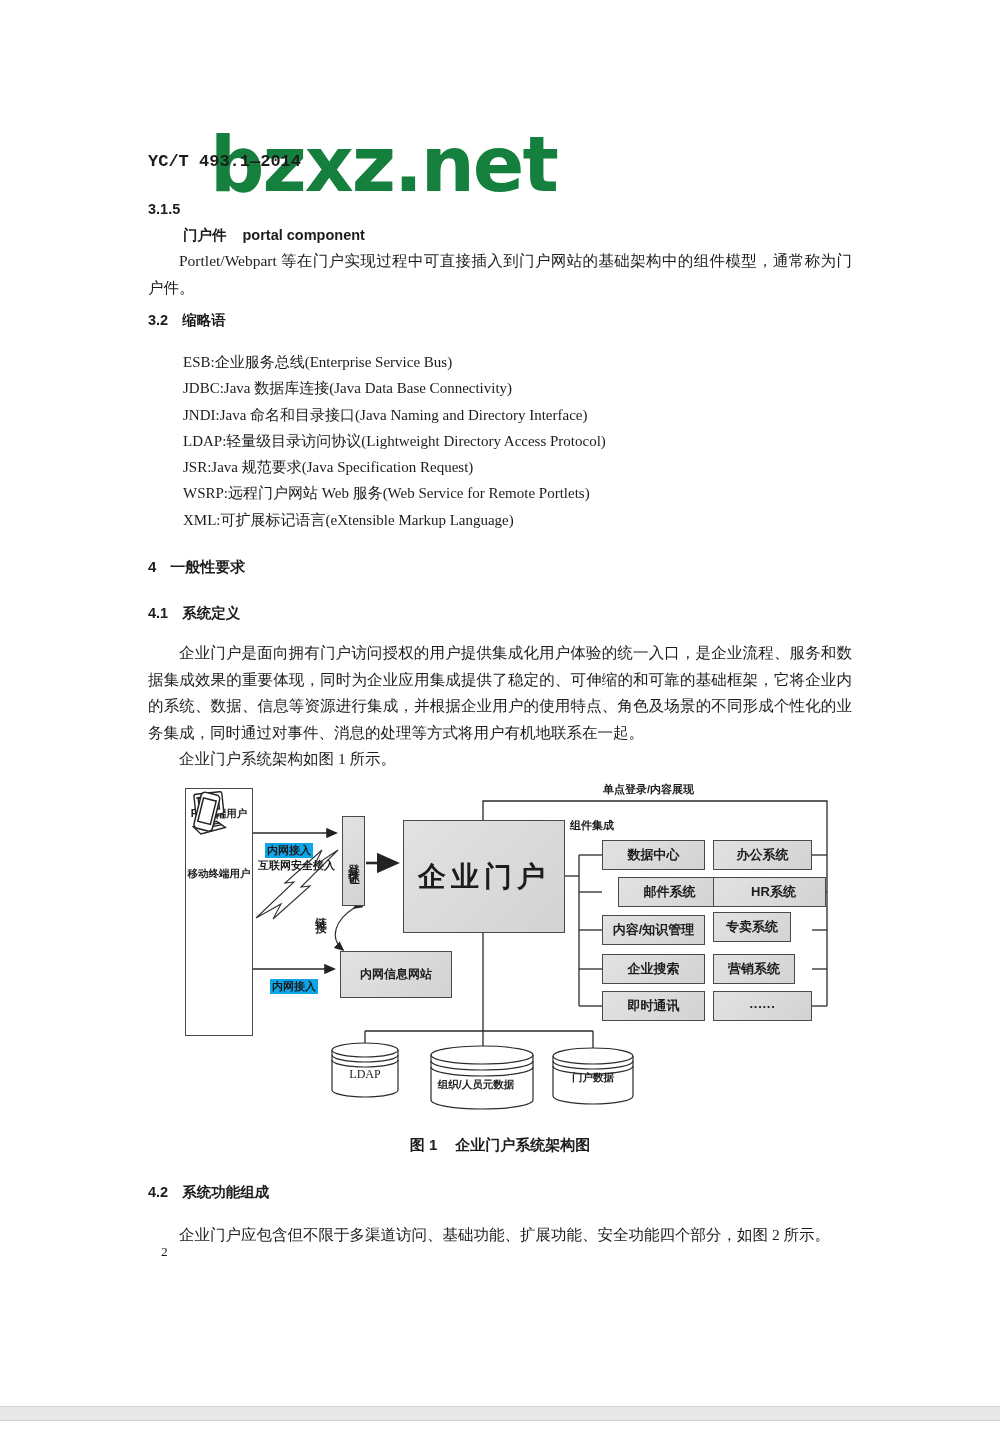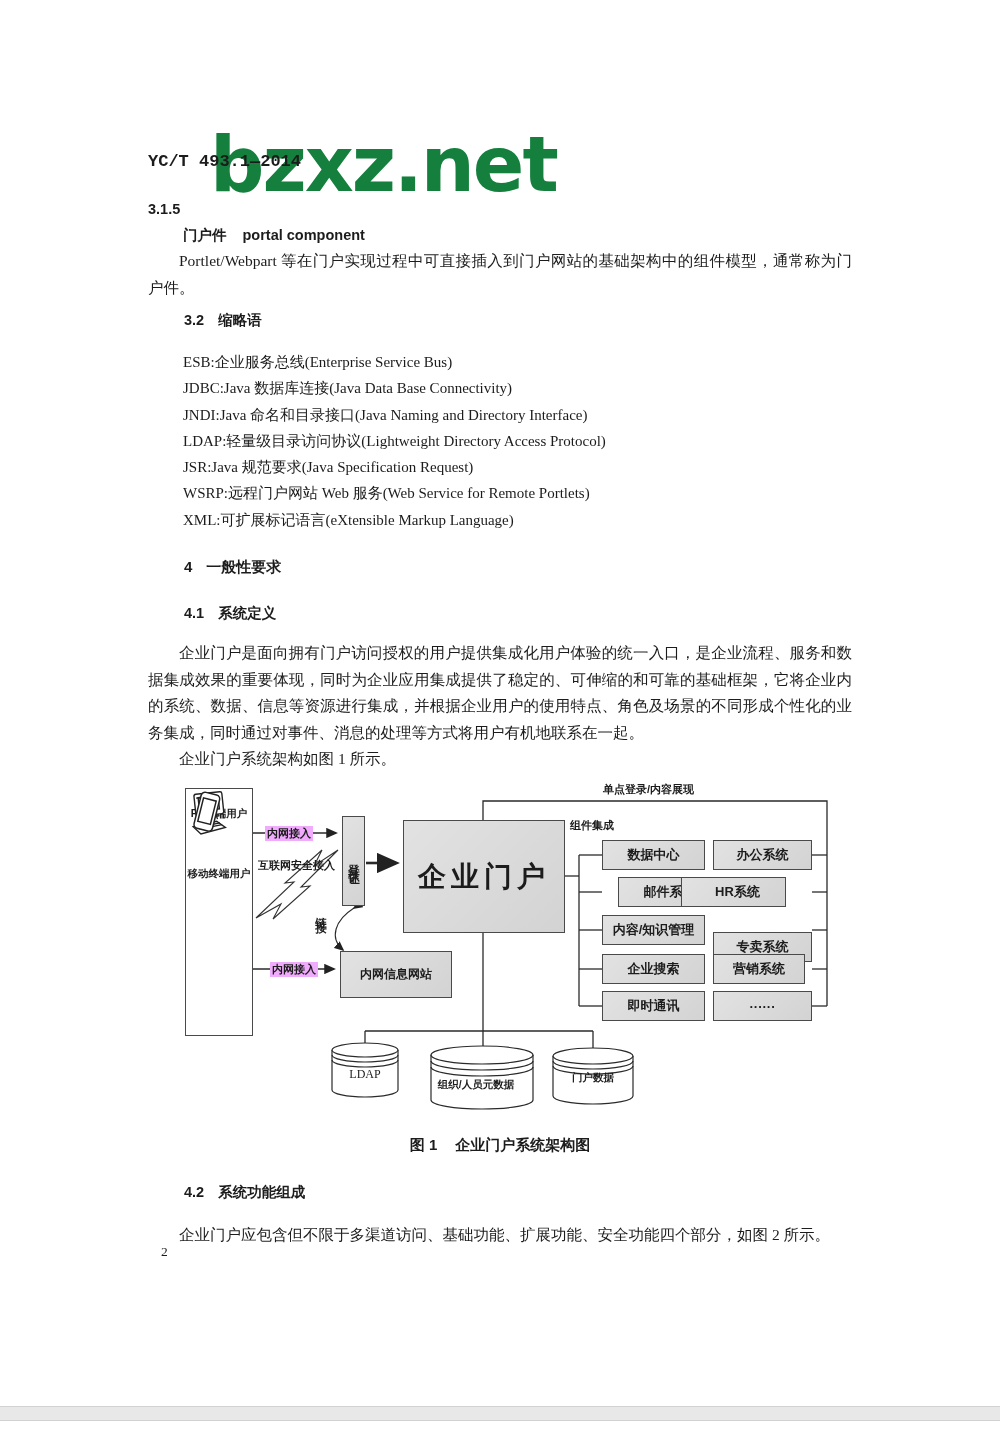--- a/index.html
+++ b/index.html
@@ -3,38 +3,38 @@
 <meta charset="utf-8">
 <style>
   html,body{margin:0;padding:0;background:#fff;}
   .page{position:relative;width:1000px;height:1434px;background:#ffffff;overflow:hidden;
         font-family:"Liberation Serif","DejaVu Serif",serif;color:#1c1c1c;}
   .abs{position:absolute;}
   .watermark{font-family:"DejaVu Sans",sans-serif;font-weight:700;font-size:76px;
              color:#15803d;letter-spacing:-2px;z-index:0;}
   .hdr{font-family:Liberation Mono, monospace;font-weight:700;font-size:17px;z-index:2;}
   .h-sans{font-family:"Liberation Sans","DejaVu Sans",sans-serif;font-weight:700;font-size:14.5px;z-index:2;}
-  .h-sans .num{margin-right:14px;margin-left:36px;}
+  .h-sans .num{margin-right:14px;}
   .body-par{font-size:15.5px;line-height:26.5px;text-align:justify;text-indent:2em;z-index:2;}
   .abbr{font-size:15px;line-height:26.3px;z-index:2;}
   .abbr div{white-space:nowrap;}
   .pageno{font-size:13.5px;z-index:2;}
   .botbar{left:0;top:1406px;width:1000px;height:13px;background:#e8e8e8;
           border-top:1px solid #d2d2d2;border-bottom:1px solid #d2d2d2;z-index:1;}
   
   .diagram{left:170px;top:778px;width:690px;height:348px;z-index:2;}
   .diagram svg{position:absolute;left:0;top:0;}
   .node{position:absolute;box-sizing:border-box;border:1px solid #4a4a4a;
         background:linear-gradient(135deg,#e2e2e2,#d3d3d3);
         display:flex;align-items:center;justify-content:center;
         font-family:"Liberation Sans","DejaVu Sans",sans-serif;font-weight:700;}
   .plain{background:#fff;}
   .dlabel{position:absolute;font-family:"Liberation Sans","DejaVu Sans",sans-serif;
           font-weight:700;font-size:11px;white-space:nowrap;}
-  .online{background:#f0abfc;padding:0 2px;}
+  .online{background:#0ea5e9;padding:0 2px;margin-top:17px;}
   .vtext{writing-mode:vertical-rl;text-orientation:upright;letter-spacing:3px;font-size:11.5px;}
   .portal-big{font-size:28px;letter-spacing:5px;}
   .smallbox{font-size:13px;}
   .dbl{position:absolute;text-align:center;font-weight:700;
        font-family:"Liberation Sans","DejaVu Sans",sans-serif;}
   .caption{left:148px;top:1136px;width:704px;text-align:center;z-index:2;
            font-family:"Liberation Sans","DejaVu Sans",sans-serif;font-weight:700;font-size:15px;}
   .caption .num{margin-right:18px;}
 </style>
 </head>
@@ -162,23 +162,23 @@
     <div class="node portal-big" style="left:233px;top:42px;width:162px;height:113px;">企业门户</div>
     <div class="node smallbox" style="left:170px;top:173px;width:112px;height:47px;font-size:12px;">内网信息网站</div>
 
     <div class="node smallbox" style="left:432px;top:62px;width:103px;height:30px;">数据中心</div>
     <div class="node smallbox" style="left:448px;top:99px;width:103px;height:30px;">邮件系统</div>
     <div class="node smallbox" style="left:432px;top:137px;width:103px;height:30px;">内容/知识管理</div>
     <div class="node smallbox" style="left:432px;top:176px;width:103px;height:30px;">企业搜索</div>
     <div class="node smallbox" style="left:432px;top:213px;width:103px;height:30px;">即时通讯</div>
 
     <div class="node smallbox" style="left:543px;top:62px;width:99px;height:30px;">办公系统</div>
-    <div class="node smallbox" style="left:511px;top:99px;width:105px;height:30px;padding-left:8px;">HR系统</div>
-    <div class="node smallbox" style="left:543px;top:154px;width:99px;height:30px;text-align:right;">专卖系统</div>
-    <div class="node smallbox" style="left:543px;top:176px;width:92px;height:30px;">营销系统</div>
+    <div class="node smallbox" style="left:543px;top:99px;width:113px;height:30px;padding-left:8px;">HR系统</div>
+    <div class="node smallbox" style="left:543px;top:134px;width:78px;height:30px;text-align:right;">专卖系统</div>
+    <div class="node smallbox" style="left:543px;top:176px;width:82px;height:30px;">营销系统</div>
     <div class="node smallbox" style="left:543px;top:213px;width:99px;height:30px;">······</div>
 
     <div class="dlabel online" style="left:95px;top:48px;">内网接入</div>
     <div class="dlabel" style="left:88px;top:80px;">互联网安全接入</div>
     <div class="dlabel vtext" style="left:143px;top:130px;letter-spacing:4px;">链接</div>
     <div class="dlabel online" style="left:100px;top:184px;">内网接入</div>
     <div class="dlabel" style="left:433px;top:4px;">单点登录/内容展现</div>
     <div class="dlabel" style="left:400px;top:40px;">组件集成</div>
 
     <div class="dbl" style="left:165px;top:289px;width:60px;font-size:12px;font-family:'Liberation Serif',serif;font-weight:400;">LDAP</div>

